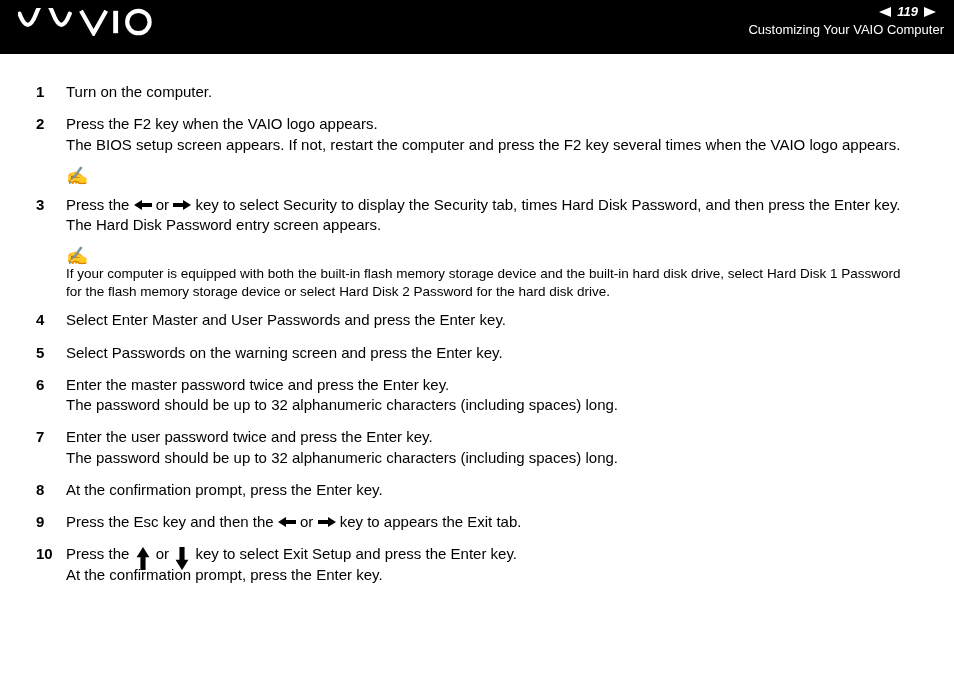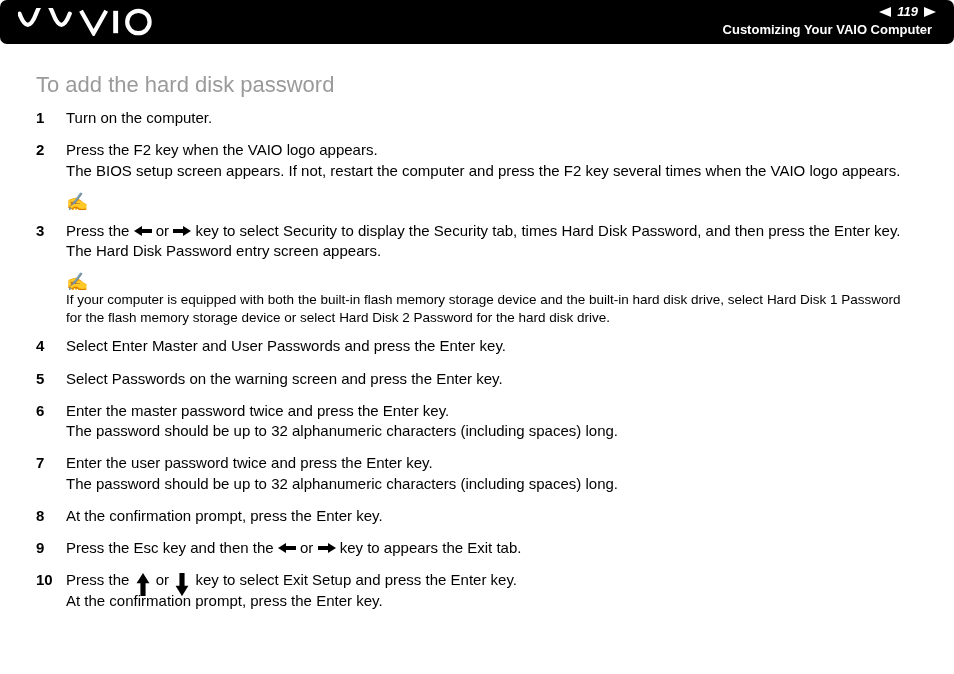--- a/index.html
+++ b/index.html
@@ -7,24 +7,23 @@
     width: 954px;
     height: 674px;
     background: #ffffff;
     font-family: Arial, Helvetica, sans-serif;
     color: #000;
     overflow: hidden;
     position: relative;
   }
   .header-bar {
     width: 100%;
-    height: 44px;
+    height: 54px;
     background: #000;
     position: relative;
-    border-radius: 7px;
   }
   .vaio-logo {
     position: absolute;
     left: 18px;
     top: 8px;
     height: 28px;
   }
   .page-nav {
     position: absolute;
     right: 18px;
@@ -38,25 +37,25 @@
     font-weight: bold;
   }
   .nav-arrow {
     width: 12px;
     height: 10px;
     display: inline-block;
   }
   .nav-arrow svg { display: block; }
   .breadcrumb {
     position: absolute;
-    right: 22px;
+    right: 10px;
     top: 22px;
     color: #fff;
     font-size: 13px;
-    font-weight: bold;
+    font-weight: normal;
   }
   .content {
     padding: 28px 36px 0 36px;
   }
   .section-title {
     font-size: 22px;
     color: #9a9a9a;
     font-weight: 400;
     margin-bottom: 10px;
   }
@@ -120,21 +119,20 @@
     <span class="nav-arrow">
       <svg viewBox="0 0 12 10">
           <polygon points="0,0 12,5 0,10" fill="#fff"></polygon>
         </svg>
     </span>
   </div>
   <div class="breadcrumb">Customizing Your VAIO Computer</div>
 </div>
 
 <div class="content">
-  <h2 class="section-title">To add the hard disk password</h2>
 
   <ol class="steps">
 
     <li>
       <span class="step-num">1</span>
       <div class="step-body">
         <p>Turn on the computer.</p>
       </div>
     </li>
 

